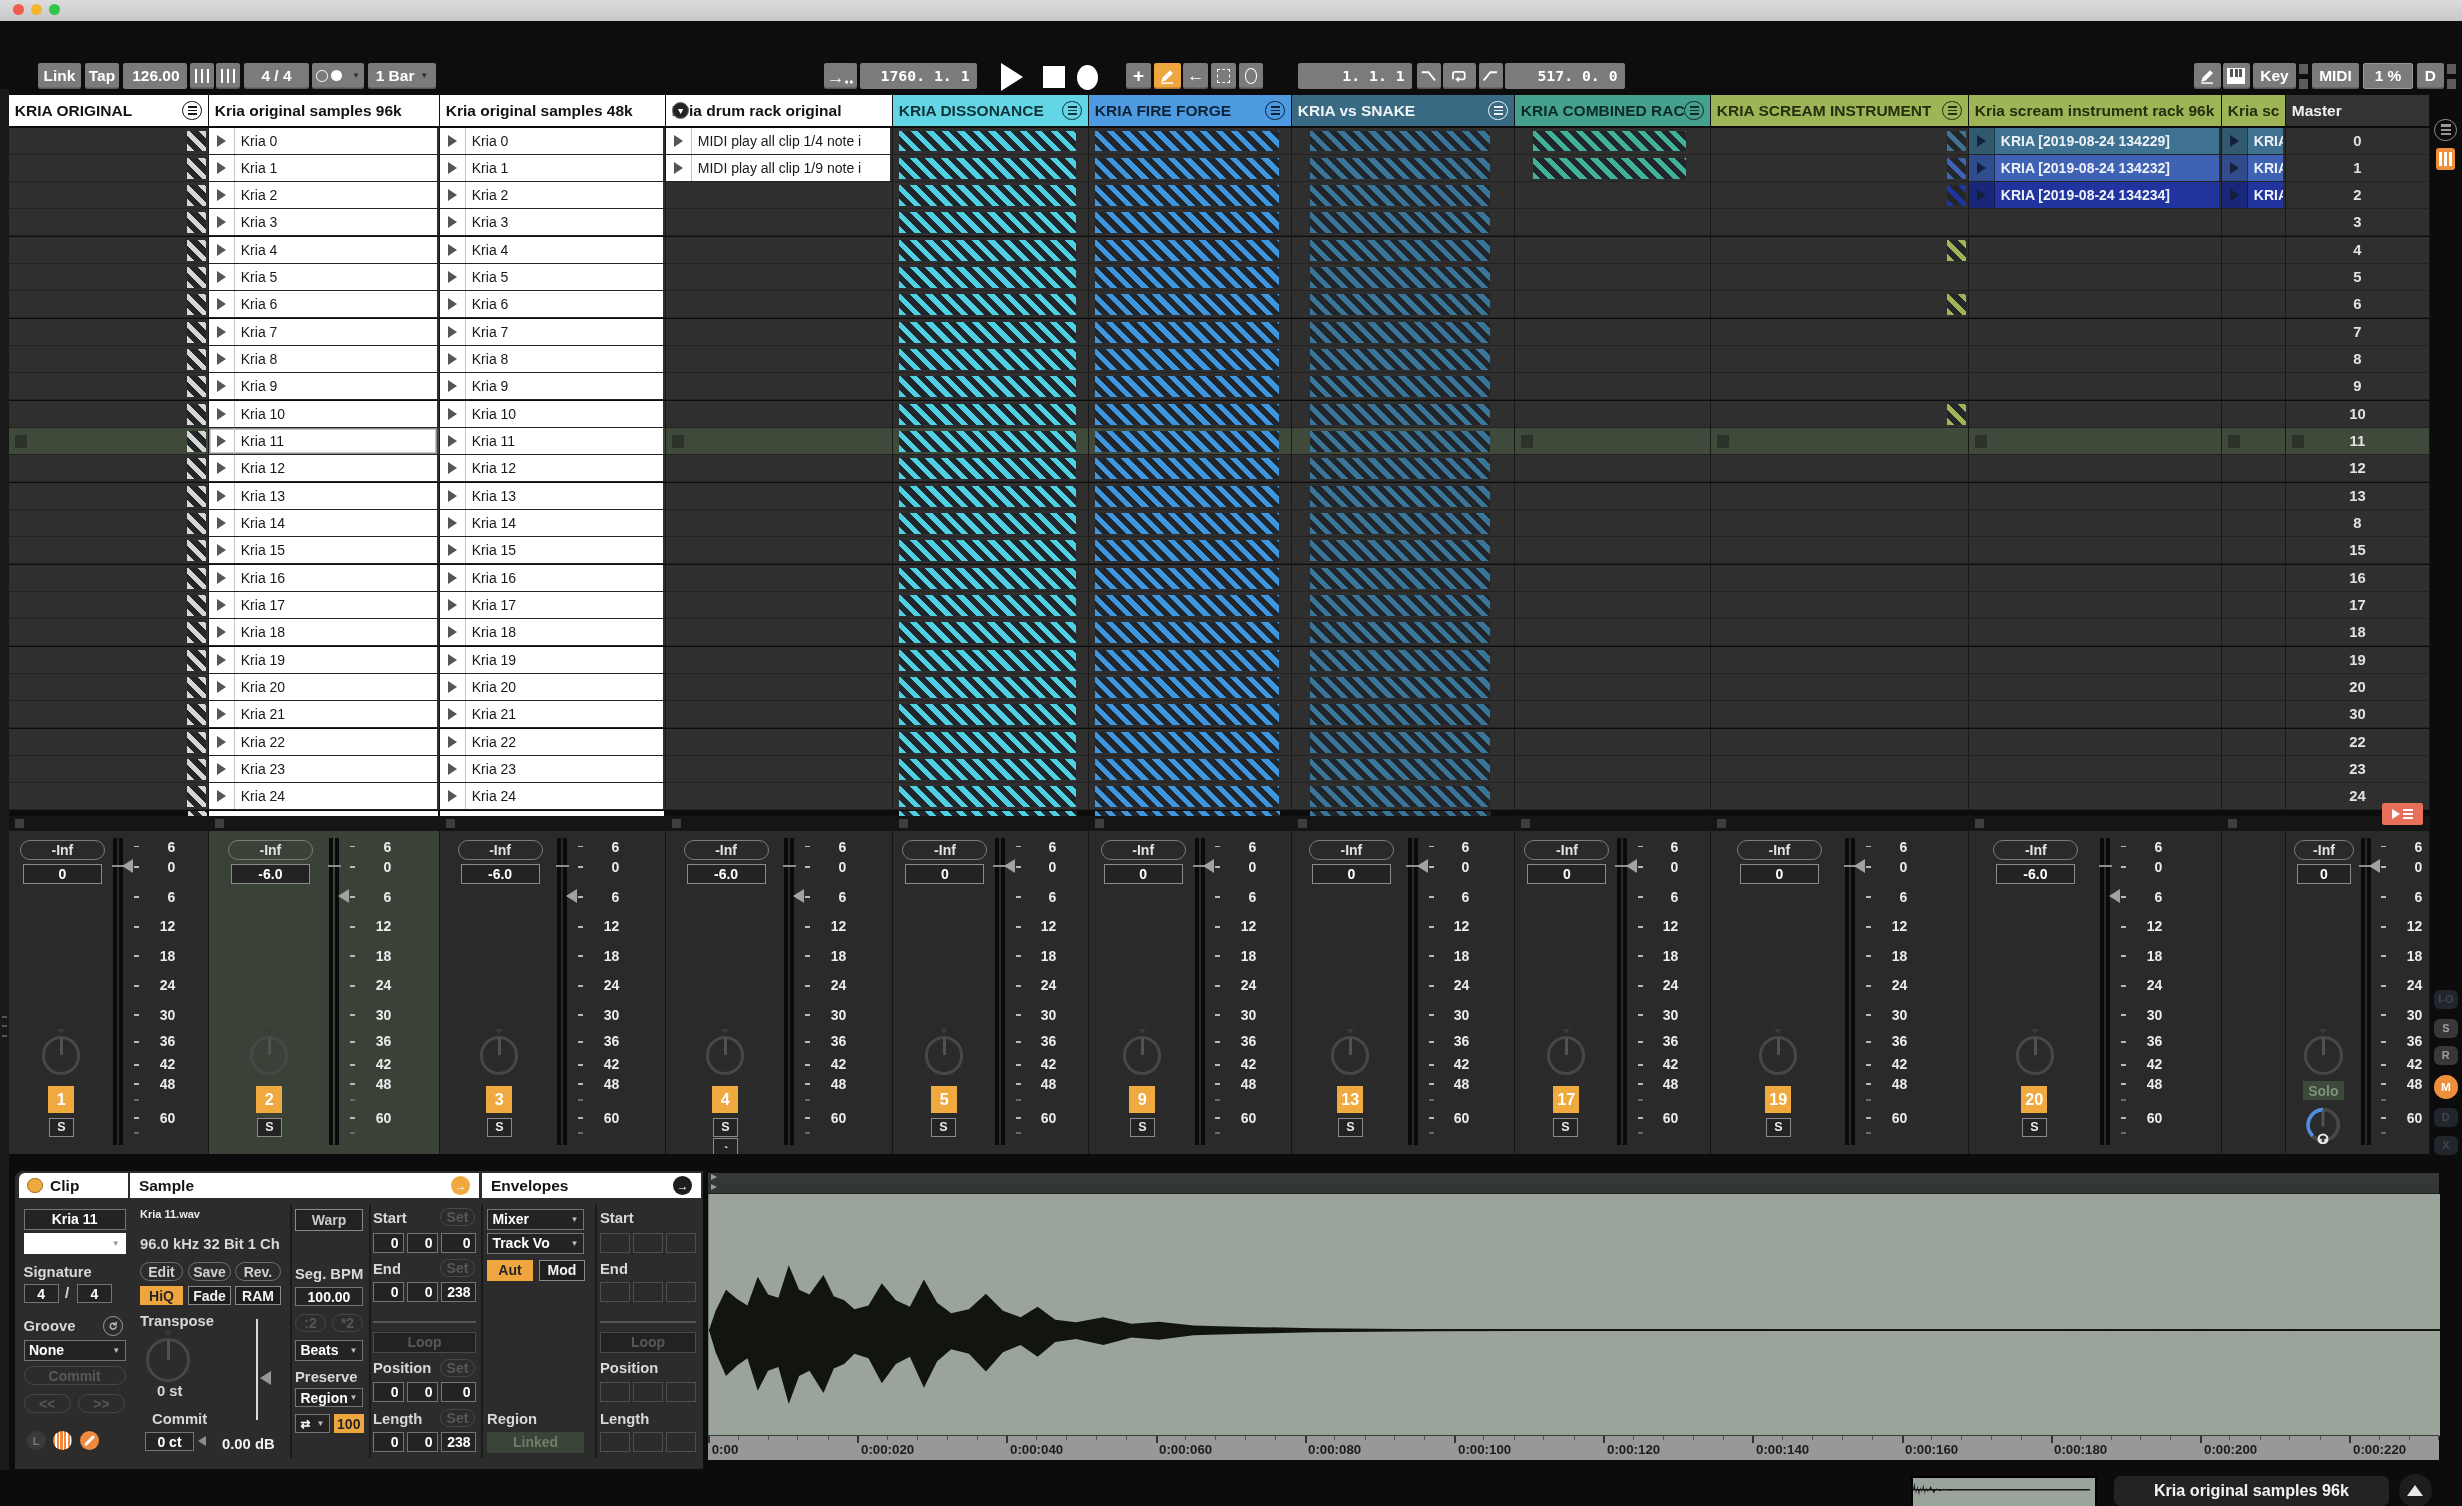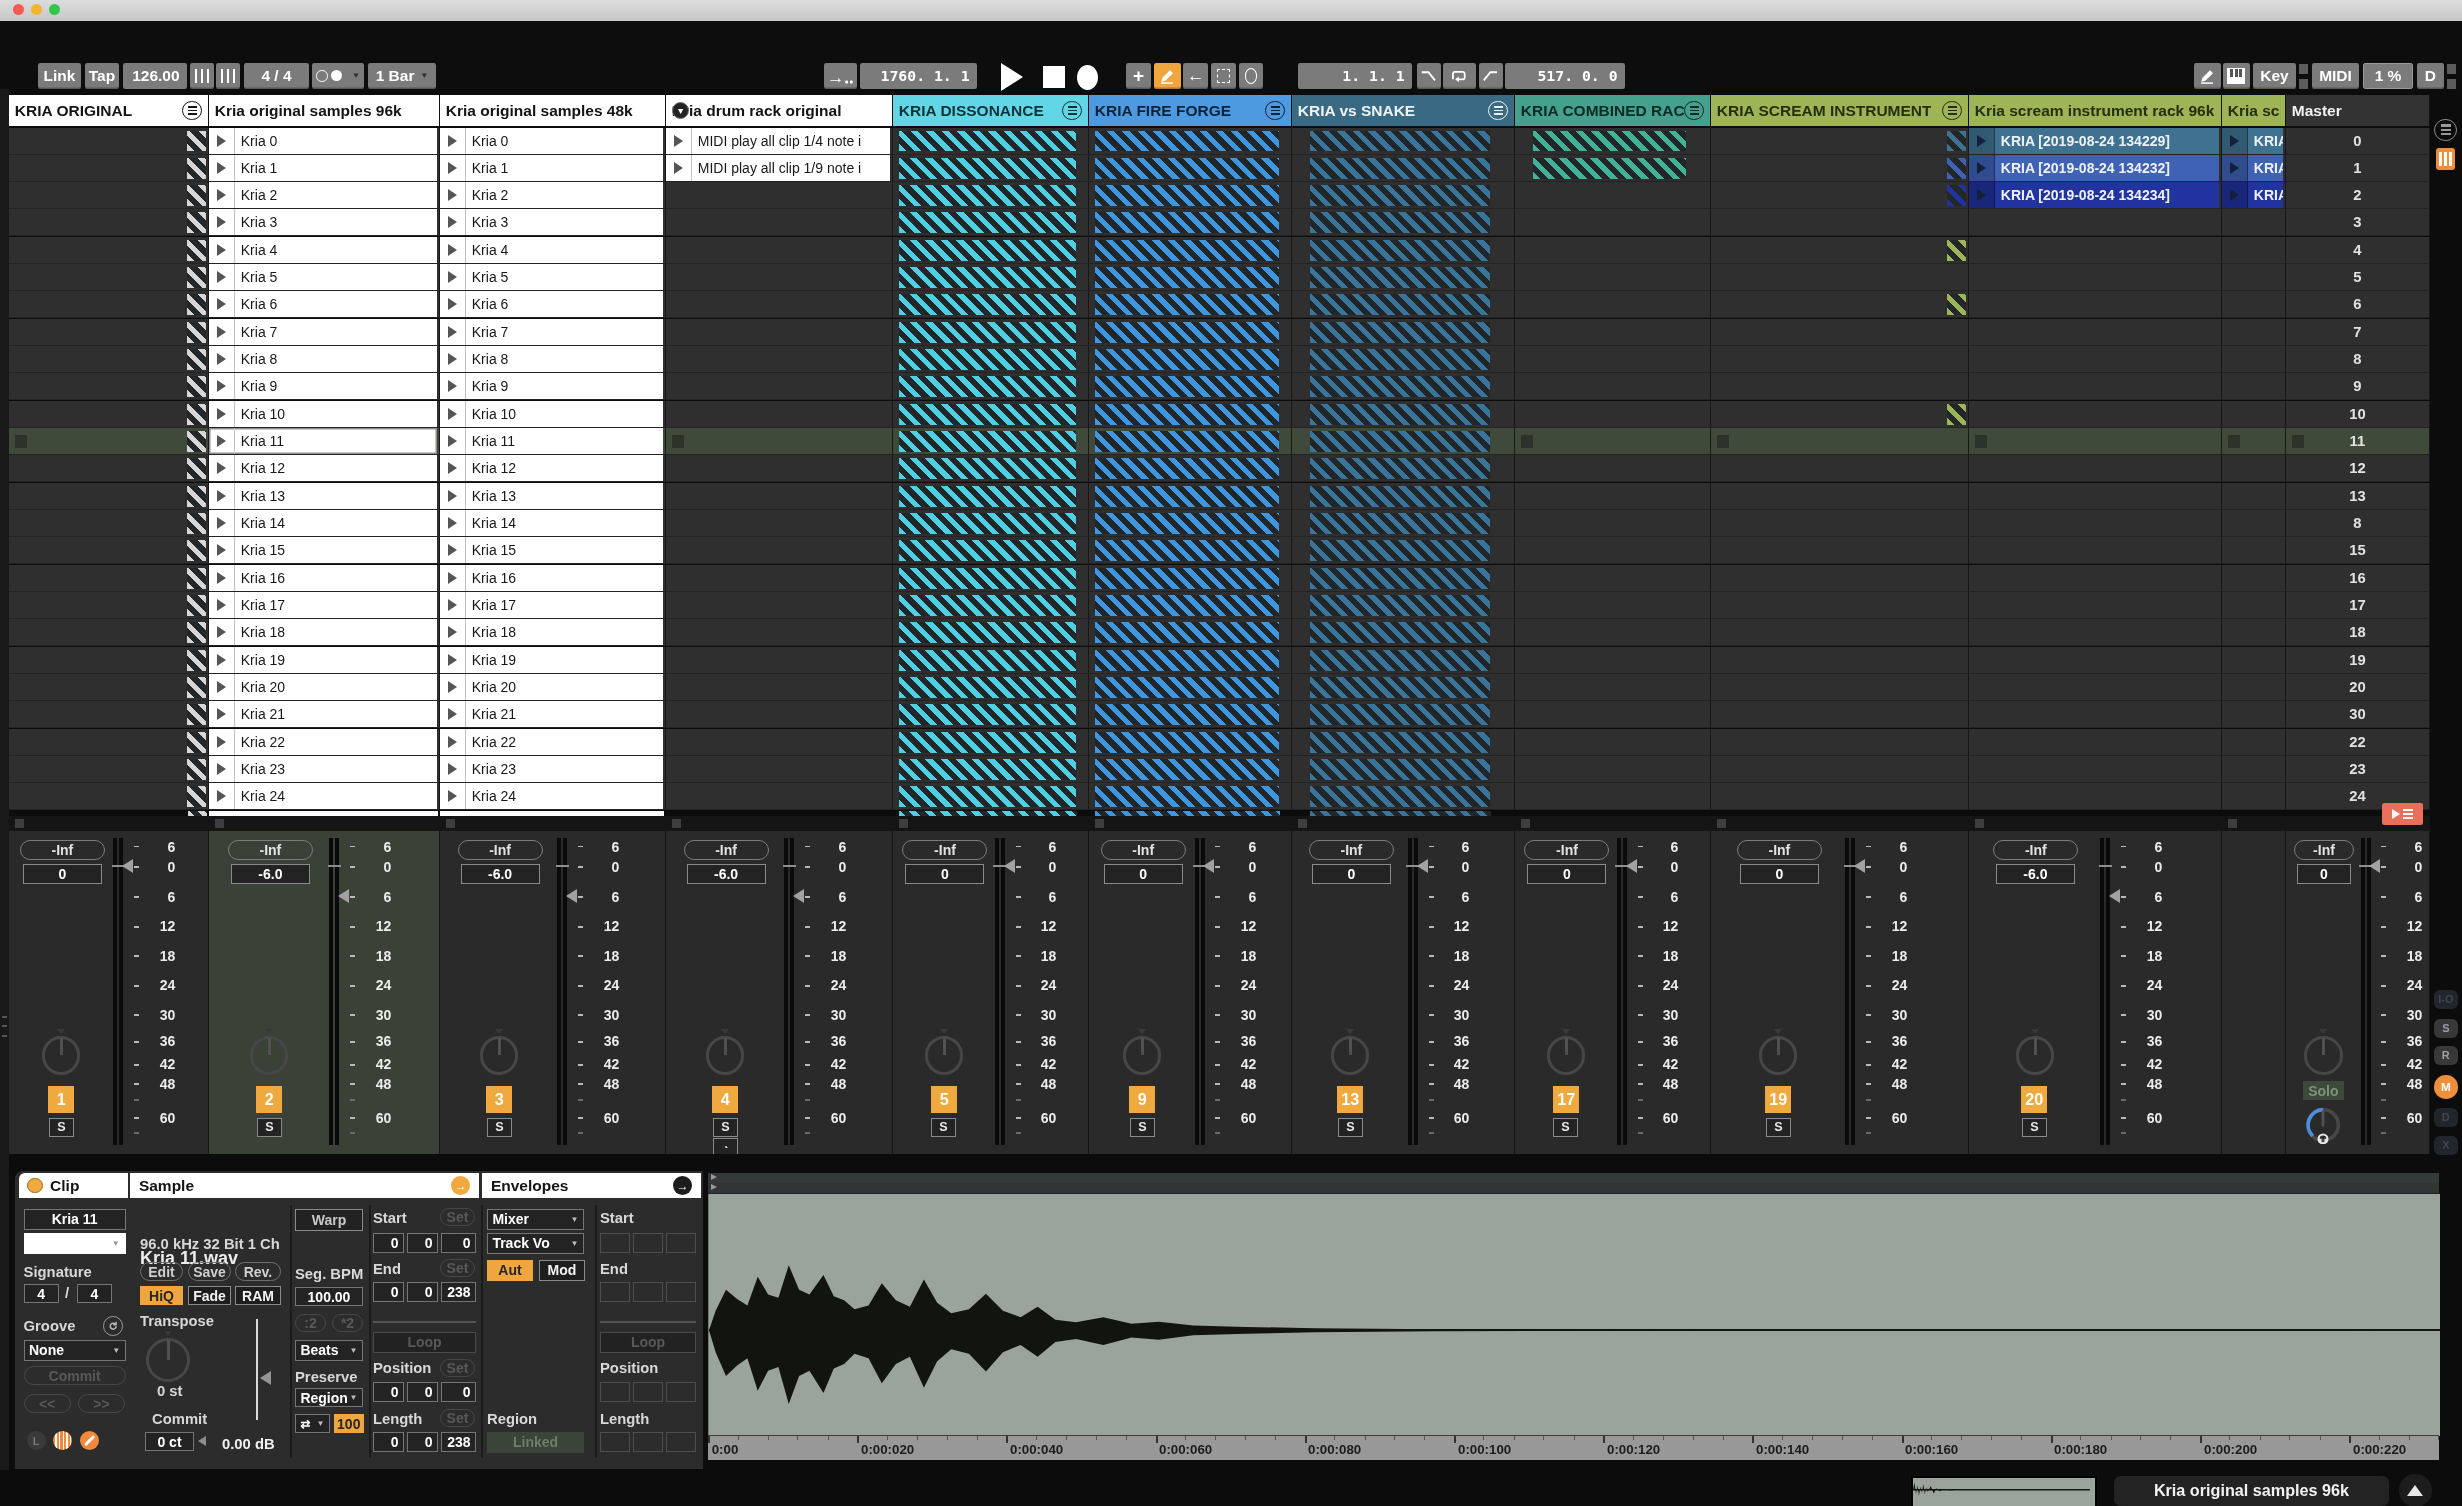--- a/index.html
+++ b/index.html
@@ -1757,21 +1757,21 @@
   </div>
   <div class="pill dim" style="left:23.6px;top:1366px;width:102px;height:19px;">Commit</div>
   <div class="pill dim" style="left:23.6px;top:1394px;width:47px;height:19px;">&lt;&lt;</div>
   <div class="pill dim" style="left:78px;top:1394px;width:47px;height:19px;">&gt;&gt;</div>
   <div class="abs" style="left:26.6px;top:1431px;width:19px;height:19px;border-radius:50%;background:#3a3a3a;color:#787878;font-weight:bold;font-size:11px;display:flex;align-items:center;justify-content:center;">L</div>
   <div class="abs" style="left:53px;top:1431px;width:19px;height:19px;border-radius:50%;background:repeating-linear-gradient(90deg,#ef8a3c 0 2.2px,#fff 2.2px 3.7px);"></div>
   <div class="abs" style="left:80px;top:1431px;width:19px;height:19px;border-radius:50%;background:#ef8a3c;position:absolute;">
     <span style="position:absolute;left:8.1px;top:3px;width:3px;height:13.3px;background:#fff;transform:rotate(45deg);display:block;border-radius:1.5px;"></span>
   </div>
 
-  <div class="label" style="left:140px;top:1248px;font-size:18px;color:#ececec;">Kria 11.wav</div>
+  <div class="label" style="left:140px;top:1208px;font-size:11px;color:#ececec;">Kria 11.wav</div>
   <div class="label" style="left:140px;top:1236px;">96.0 kHz 32 Bit 1 Ch</div>
   <div class="pill" style="left:140px;top:1262px;width:43px;height:19px;">Edit</div>
   <div class="pill" style="left:188px;top:1262px;width:43px;height:19px;">Save</div>
   <div class="pill" style="left:235px;top:1262px;width:46px;height:19px;">Rev.</div>
   <div class="tog on" style="left:140px;top:1286px;width:43px;height:19px;">HiQ</div>
   <div class="tog" style="left:188px;top:1286px;width:43px;height:19px;">Fade</div>
   <div class="tog" style="left:235px;top:1286px;width:46px;height:19px;">RAM</div>
   <div class="label" style="left:140px;top:1313px;">Transpose</div>
   <div class="knob" style="left:146px;top:1338px;width:38px;height:38px;">
       <i></i>

